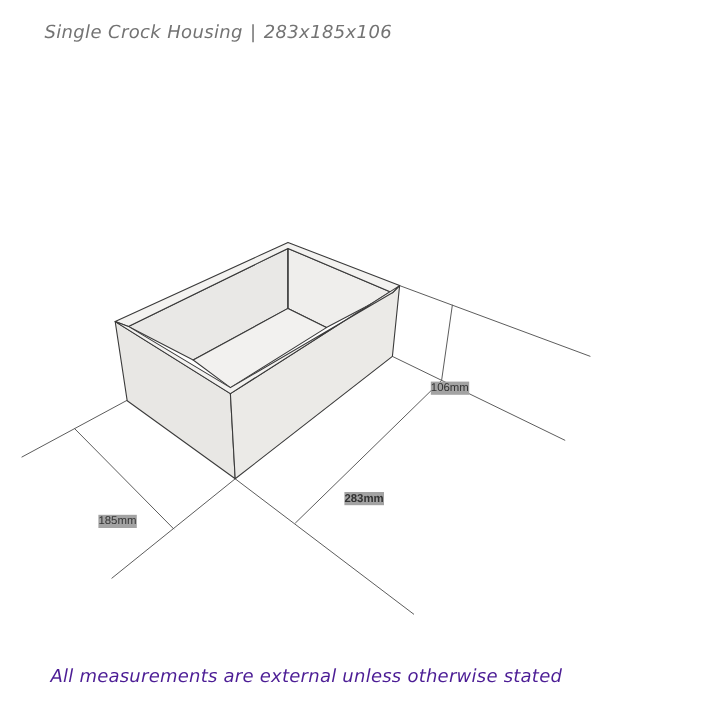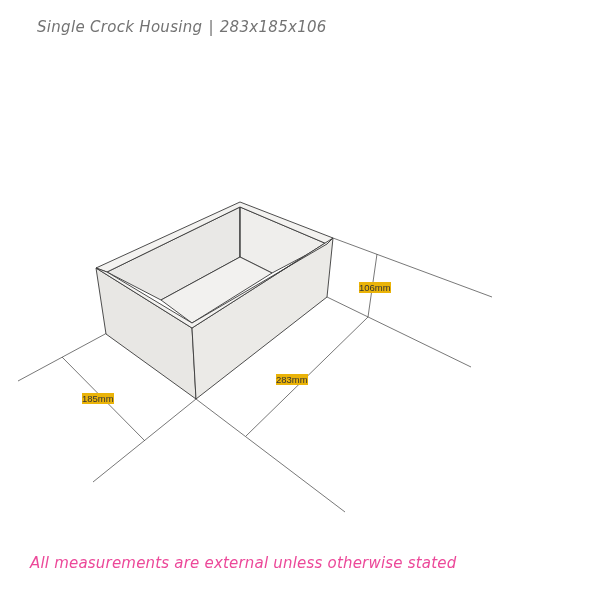--- a/index.html
+++ b/index.html
@@ -4,28 +4,28 @@
 <style>
   html, body { margin:0; padding:0; background:#ffffff; }
   body { width:600px; height:600px; position:relative; overflow:hidden; }
   .title {
     position:absolute; left:37px; top:18px;
     font-family:"DejaVu Sans", sans-serif; font-style:italic;
     font-size:15px; color:#737373; letter-spacing:0.3px; white-space:nowrap;
   }
   .title .sep { margin:0 6px; }
   .footer {
-    position:absolute; left:30px; top:554px;
+    position:absolute; left:42px; top:554px;
     font-family:"DejaVu Sans", sans-serif; font-style:italic;
-    font-size:15px; color:#ec4899; letter-spacing:0.2px; white-space:nowrap;
+    font-size:15px; color:#4c1d95; letter-spacing:0.2px; white-space:nowrap;
   }
   svg.drawing { position:absolute; left:0; top:0; }
   .dim-label {
     position:absolute; font-family:"Liberation Sans", sans-serif;
-    font-size:9.5px; color:#333333; white-space:nowrap; background:#eab308; line-height:11px;
+    font-size:9.5px; color:#333333; white-space:nowrap; background:#a3a3a3; line-height:11px;margin-top:36px;
   }
 </style>
 </head>
 <body>
 
 <div class="title">
   <span>Single Crock Housing</span><span class="sep">|</span><span>283x185x106</span>
 </div>
 
 <svg class="drawing" width="600" height="600" viewBox="0 0 600 600">
@@ -55,16 +55,16 @@
 
     <polygon points="192,328 333,238 327,297 196,399" fill="#ebeae7"></polygon>
 
     <polygon points="96,268 240,202 333,238 327,244 240,207 107,272" fill="#f3f2f0"></polygon>
     <polygon points="96,268 107,272 192,323 327,244 333,238 192,328" fill="#f3f2f0"></polygon>
     <line x1="240" y1="207" x2="240" y2="257"></line>
   </g>
 </svg>
 
 <div class="dim-label" style="left:359px; top:282px;">106mm</div>
-<div class="dim-label" style="left:276px; top:374px;">283mm</div>
+<div class="dim-label" style="left:287px; top:374px;font-weight:bold;">283mm</div>
 <div class="dim-label" style="left:82px; top:393px;text-align:right;">185mm</div>
 
 <div class="footer">All measurements are external unless otherwise stated</div>
 
 </body></html>

